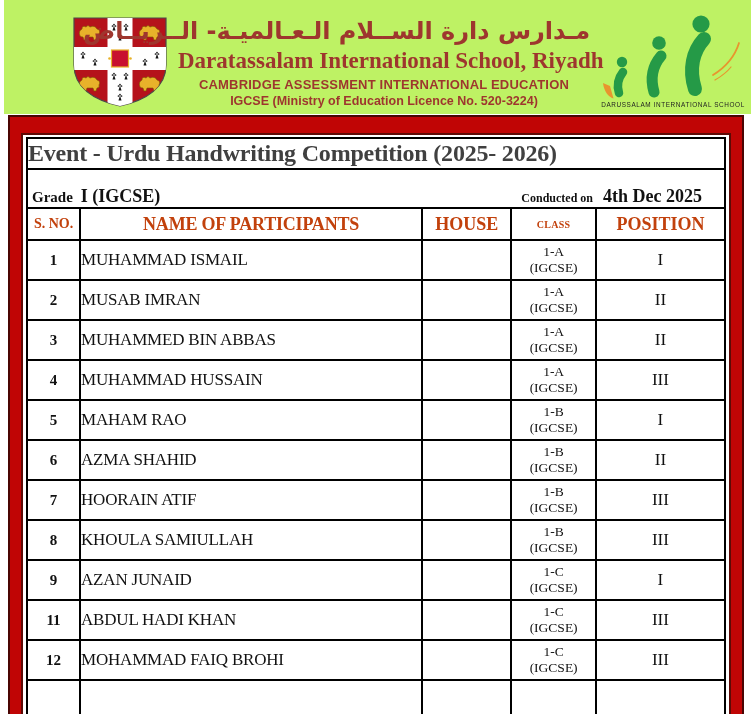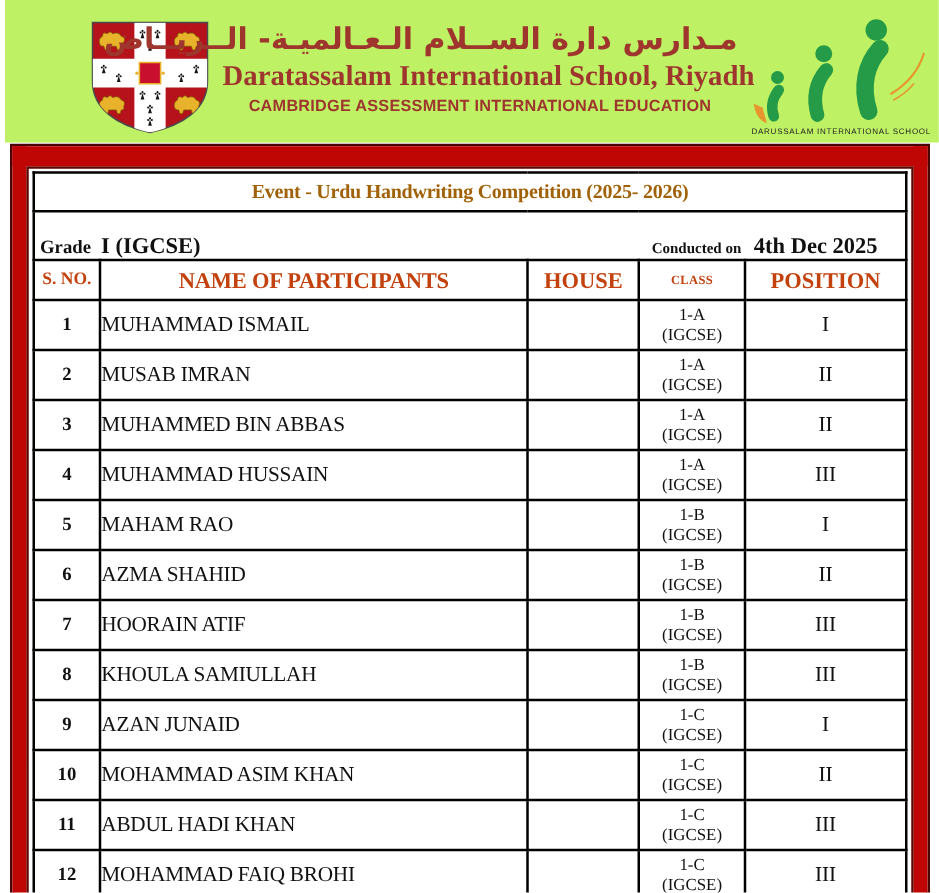--- a/index.html
+++ b/index.html
@@ -48,22 +48,22 @@
   table.results{
     width:100%;border-collapse:collapse;table-layout:fixed;background:#fff;
   }
   table.results td, table.results th{
     border:2px solid #000;padding:0;overflow:hidden;
   }
   .col-sno{width:7.6%;} .col-name{width:49%;} .col-house{width:12.8%;}
   .col-class{width:12.1%;} .col-pos{width:18.5%;}
 
   td.doc-title{
-    height:29px;text-align:center;font-weight:bold;font-size:16px;
-    letter-spacing:-0.2px;color:#a16207;
+    height:29px;font-weight:bold;font-size:24px;
+    letter-spacing:-0.2px;color:#404040;
   }
   td.grade-band{height:21px;}
   .grade-flex{display:flex;align-items:baseline;padding:16px 22px 0 4px;}
   .grade-label{font-weight:bold;font-size:15px;}
   .grade-value{font-weight:bold;font-size:18px;margin-left:8px;}
   .conducted{margin-left:auto;display:flex;align-items:baseline;}
   .conducted-label{font-weight:bold;font-size:12px;}
   .conducted-date{font-weight:bold;font-size:18px;margin-left:10px;}
 
   th{font-family:"Liberation Serif", serif;color:#c2410c;}
@@ -126,20 +126,21 @@
         <circle cx="39.5" cy="43.5" r="1.3" fill="#e8b22a"></circle>
           <circle cx="60.5" cy="43.5" r="1.3" fill="#e8b22a"></circle>
       </g>
     </svg>
   </div>
 
   <div class="head-center">
     <div class="arabic-line">مـدارس دارة الســلام الـعـالميـة- الــريــاض</div>
     <div class="school-name">Daratassalam International School, Riyadh</div>
     <div class="cam-line">CAMBRIDGE ASSESSMENT INTERNATIONAL EDUCATION</div>
+    <div class="igcse-line">IGCSE (Ministry of Education Licence No. 520-3224)</div>
   </div>
 
   <div class="greenlogo-wrap">
     <svg viewBox="0 0 154 98" width="154" height="98" aria-hidden="true">
 
       <circle cx="25" cy="50" r="5.2" fill="#259a47"></circle>
       <path d="M26,60 C20.5,67 19.5,73 22,81" stroke="#259a47" stroke-width="8.5" fill="none" stroke-linecap="round"></path>
 
       <circle cx="62" cy="31" r="6.8" fill="#259a47"></circle>
       <path d="M64,44 C55.5,54 53,66 57,80" stroke="#259a47" stroke-width="11" fill="none" stroke-linecap="round"></path>
@@ -273,30 +274,20 @@
           <td class="td-sno">9</td>
           <td class="td-name">AZAN JUNAID</td>
           <td class="td-house"></td>
           <td class="td-class">
             <div>1-C</div>
             <div>(IGCSE)</div>
           </td>
           <td class="td-pos">I</td>
         </tr>
         <tr class="data-row">
-          <td class="td-sno">10</td>
-          <td class="td-name">MOHAMMAD ASIM KHAN</td>
-          <td class="td-house"></td>
-          <td class="td-class">
-            <div>1-C</div>
-            <div>(IGCSE)</div>
-          </td>
-          <td class="td-pos">II</td>
-        </tr>
-        <tr class="data-row">
           <td class="td-sno">11</td>
           <td class="td-name">ABDUL HADI KHAN</td>
           <td class="td-house"></td>
           <td class="td-class">
             <div>1-C</div>
             <div>(IGCSE)</div>
           </td>
           <td class="td-pos">III</td>
         </tr>
         <tr class="data-row">

